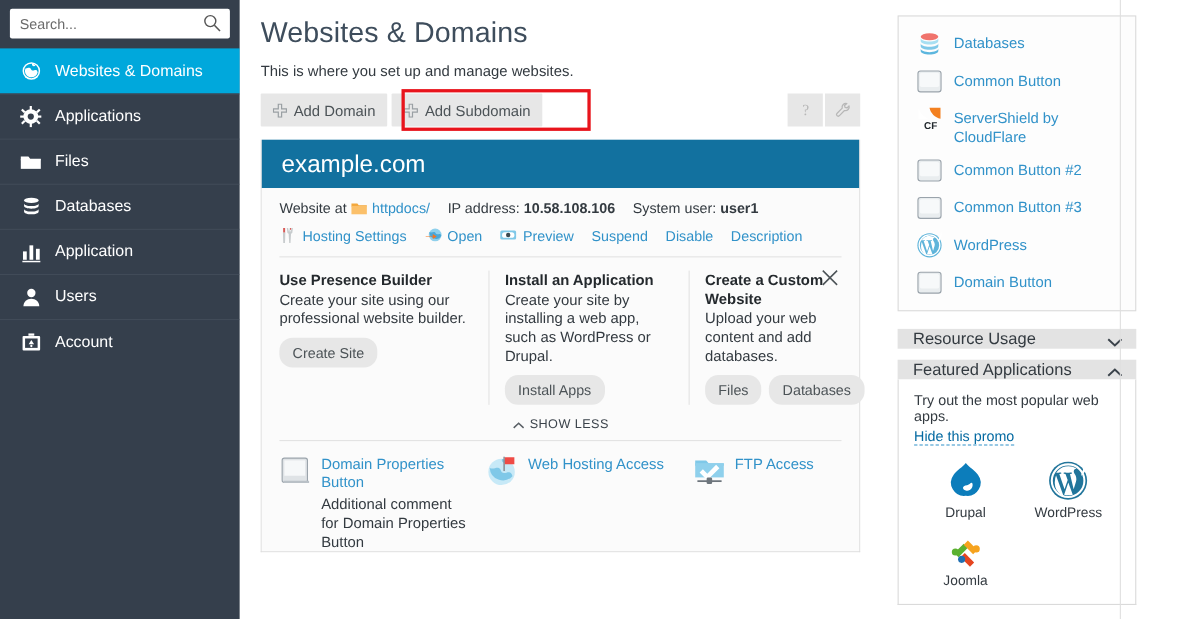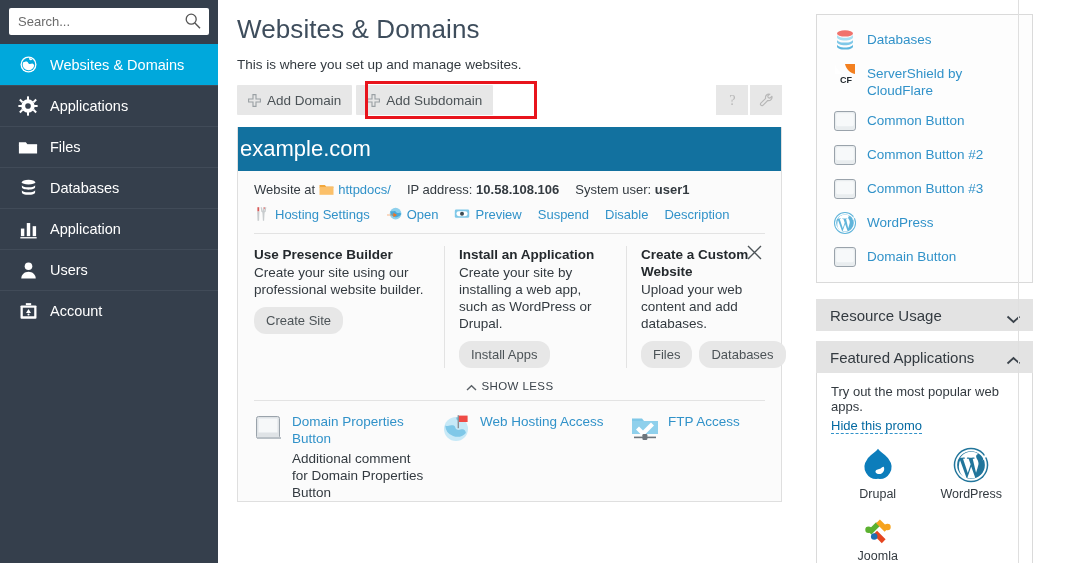--- a/index.html
+++ b/index.html
@@ -98,21 +98,21 @@
     width: 32px; height: 30px; background: #e7e7e7; border: 0;
     display: inline-flex; align-items: center; justify-content: center;
     cursor: pointer; padding: 0;
   }
   .icon-btn svg { display: block; }
 
   
   .dom-card { border: 1px solid #dfdfdf; border-top: 0; }
   .dom-head {
     background: #12719f; height: 44px;
-    display: flex; align-items: center; padding: 0 0 0 2px;
+    display: flex; align-items: center; padding: 0 0 0 18px;
   }
   .dom-title { color: #ffffff; font-size: 22px; }
   .dom-body { background: #fbfbfb; padding: 11px 16px 0 16px; }
   .dom-row1 { font-size: 13px; color: #333a40; display: flex; align-items: center; flex-wrap: nowrap; }
   .dom-row1 .lbl { white-space: nowrap; }
   .dom-row1 .val { font-weight: bold; white-space: nowrap; }
   .sp { display: inline-block; width: 16px; }
   .lnk { color: #3192c9; text-decoration: none; cursor: pointer; }
   .folder-ico { width: 15px; height: 13px; margin: 0 4px 0 4px; display: inline-block; vertical-align: -2px; }
 
@@ -163,21 +163,21 @@
   .rside { width: 253px; flex: 0 0 253px; padding: 14px 20px 0 16px; background: #fff; }
   .r-panel { border: 1px solid #dadada; background: #fdfdfd; padding: 13px 14px 13px 16px; margin-bottom: 16px; }
   .r-item { display: flex; align-items: flex-start; margin-bottom: 10px; }
   .r-item:last-child { margin-bottom: 0; }
   .r-item .rico { width: 24px; height: 24px; margin-right: 10px; flex: 0 0 24px; }
   .r-item .rico svg { display: block; }
   .r-item .rtx { font-size: 13.5px; line-height: 17px; padding-top: 3px; }
 
   .acc { margin-bottom: 10px; }
   .acc-head {
-    background: #e3e3e3; height: 32px; display: flex; align-items: center;
+    background: #e3e3e3; height: 18px; display: flex; align-items: center;
     padding: 0 12px 0 14px; cursor: pointer;
   }
   .acc-head .t { font-size: 15px; color: #333a40; flex: 1 1 auto; }
   .acc-head .cv { width: 15px; height: 10px; }
   .acc-body { border: 1px solid #dadada; border-top: 0; padding: 11px 14px 8px 14px; background: #fff; }
   .acc-body .tip { font-size: 13px; color: #333a40; margin: 0 0 2px 0; }
   .promo-hide { font-size: 13px; color: #0369a1; border-bottom: 1px dashed #3192c9; cursor: pointer; display: inline-block; }
   .apps { display: flex; flex-wrap: wrap; margin-top: 11px; }
   .app { width: 50%; text-align: center; margin-bottom: 6px; }
   .app .aico { height: 40px; display: flex; align-items: center; justify-content: center; }
@@ -525,39 +525,39 @@
             </svg>
           </span>
           <span class="rtx">
             <a class="lnk">Databases</a>
           </span>
         </div>
 
         <div class="r-item">
           <span class="rico">
             <svg viewBox="0 0 24 24" width="24" height="24">
+              <rect x="1.5" y="2.5" width="21" height="19" rx="2.4" fill="#e9edef" stroke="#9aa3ab" stroke-width="1"></rect>
+              <rect x="3.2" y="4.2" width="17.6" height="13" rx="1.6" fill="#f7f9fa"></rect>
+            </svg>
+          </span>
+          <span class="rtx">
+            <a class="lnk">Common Button</a>
+          </span>
+        </div>
+
+        <div class="r-item">
+          <span class="rico">
+            <svg viewBox="0 0 24 24" width="24" height="24">
               <path d="M2 2h20v10c-5-1-9-5-10-10z" fill="#f38020"></path>
               <path d="M2 2c1 5 5 9 10 10H2z" fill="#ffffff"></path>
               <text x="7" y="21" font-family="Liberation Sans, sans-serif" font-size="9" font-weight="bold" fill="#22292e">CF</text>
             </svg>
           </span>
           <span class="rtx">
             <a class="lnk">ServerShield by CloudFlare</a>
-          </span>
-        </div>
-
-        <div class="r-item">
-          <span class="rico">
-            <svg viewBox="0 0 24 24" width="24" height="24">
-              <rect x="1.5" y="2.5" width="21" height="19" rx="2.4" fill="#e9edef" stroke="#9aa3ab" stroke-width="1"></rect>
-              <rect x="3.2" y="4.2" width="17.6" height="13" rx="1.6" fill="#f7f9fa"></rect>
-            </svg>
-          </span>
-          <span class="rtx">
-            <a class="lnk">Common Button</a>
           </span>
         </div>
 
         <div class="r-item">
           <span class="rico">
             <svg viewBox="0 0 24 24" width="24" height="24">
               <rect x="1.5" y="2.5" width="21" height="19" rx="2.4" fill="#e9edef" stroke="#9aa3ab" stroke-width="1"></rect>
               <rect x="3.2" y="4.2" width="17.6" height="13" rx="1.6" fill="#f7f9fa"></rect>
             </svg>
           </span>

